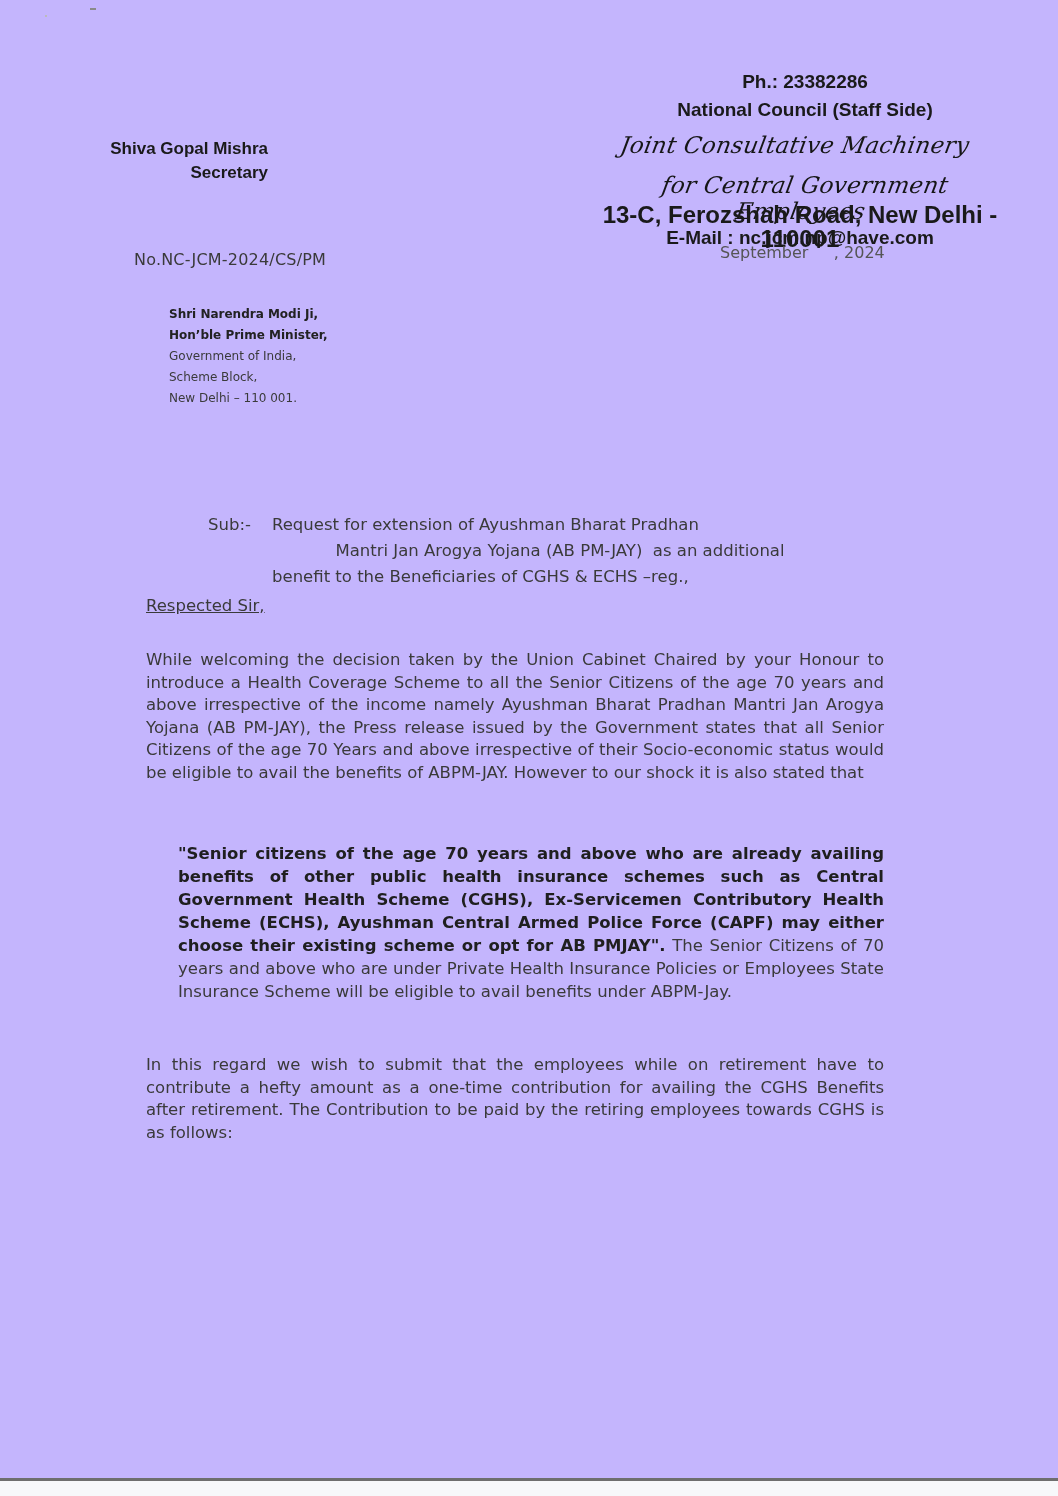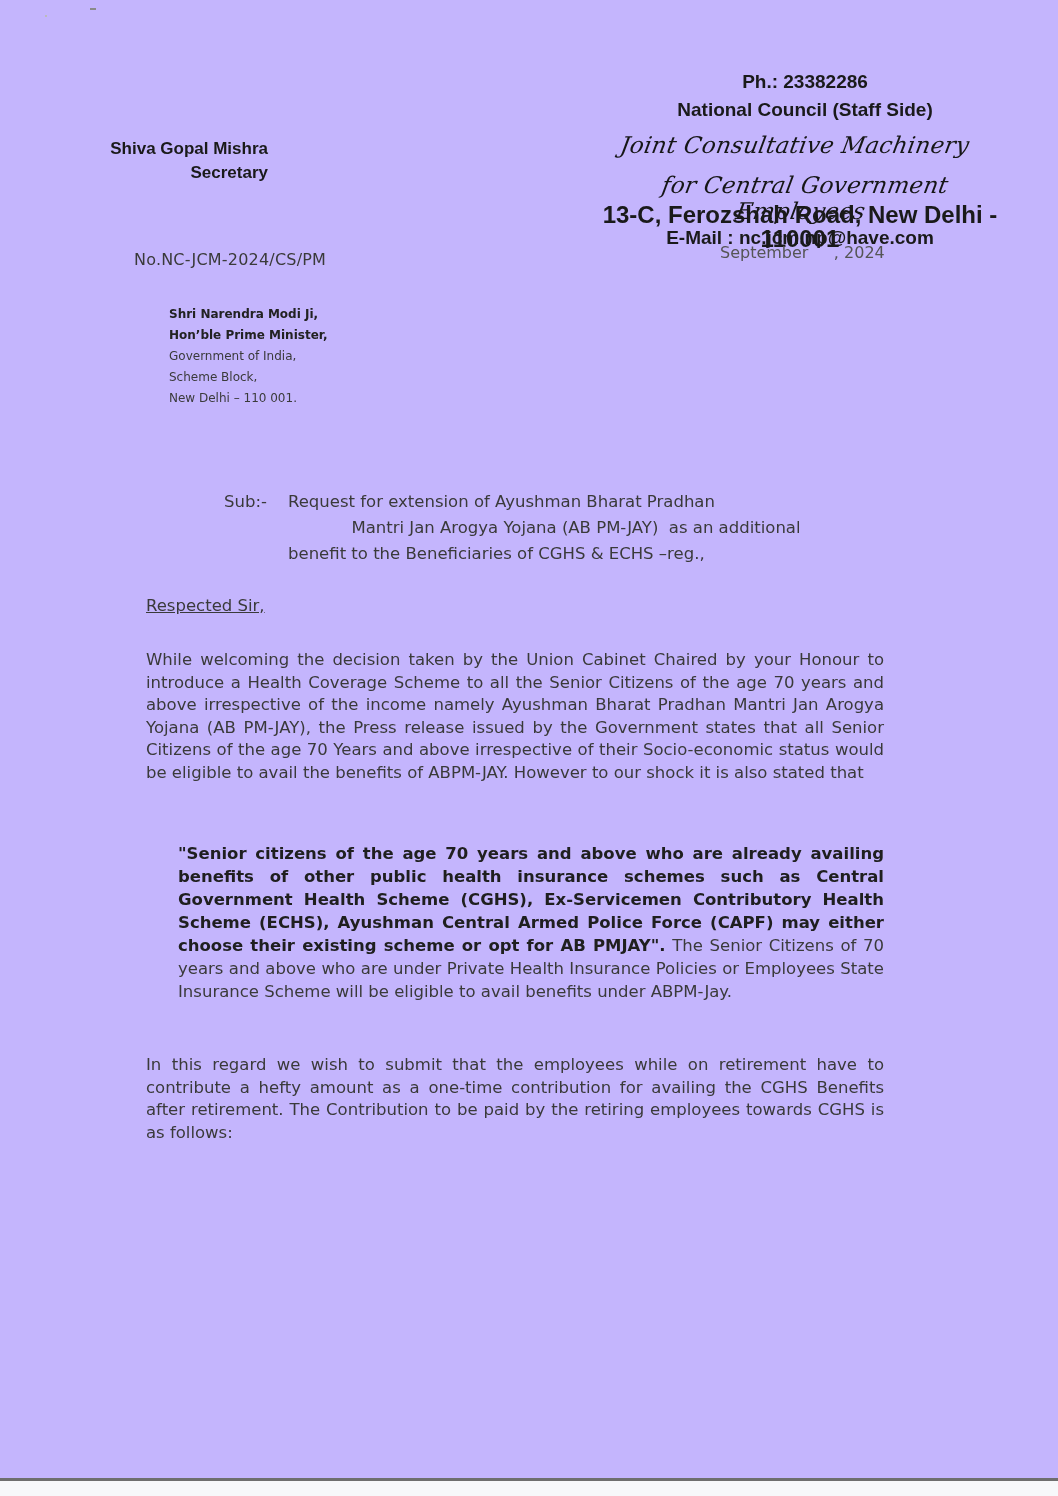--- a/index.html
+++ b/index.html
@@ -87,22 +87,22 @@
       font-size: 16px; white-space: pre; color: #555;
     }
 
     .addressee {
       position: absolute; left: 146px; top: 304px;
       line-height: 21px; font-size: 12px; margin-left: 23px;
     }
     .addressee .bold { font-weight: bold; color: #222; }
 
     .subject {
-      position: absolute; left: 208px; top: 489px;
-      width: 640px; line-height: 26px; font-size: 16.5px; margin-left: 16px;
+      position: absolute; left: 208px; top: 512px;
+      width: 640px; line-height: 26px; font-size: 16.5px;
     }
     .subject .sub-label { display: inline-block; width: 64px; }
     .subject .sub-line { display: block; padding-left: 64px; }
     .subject .sub-first { display: block; }
 
     .salutation {
       position: absolute; left: 146px; top: 596px;
       font-size: 16.5px;
       text-decoration: underline;
     }

